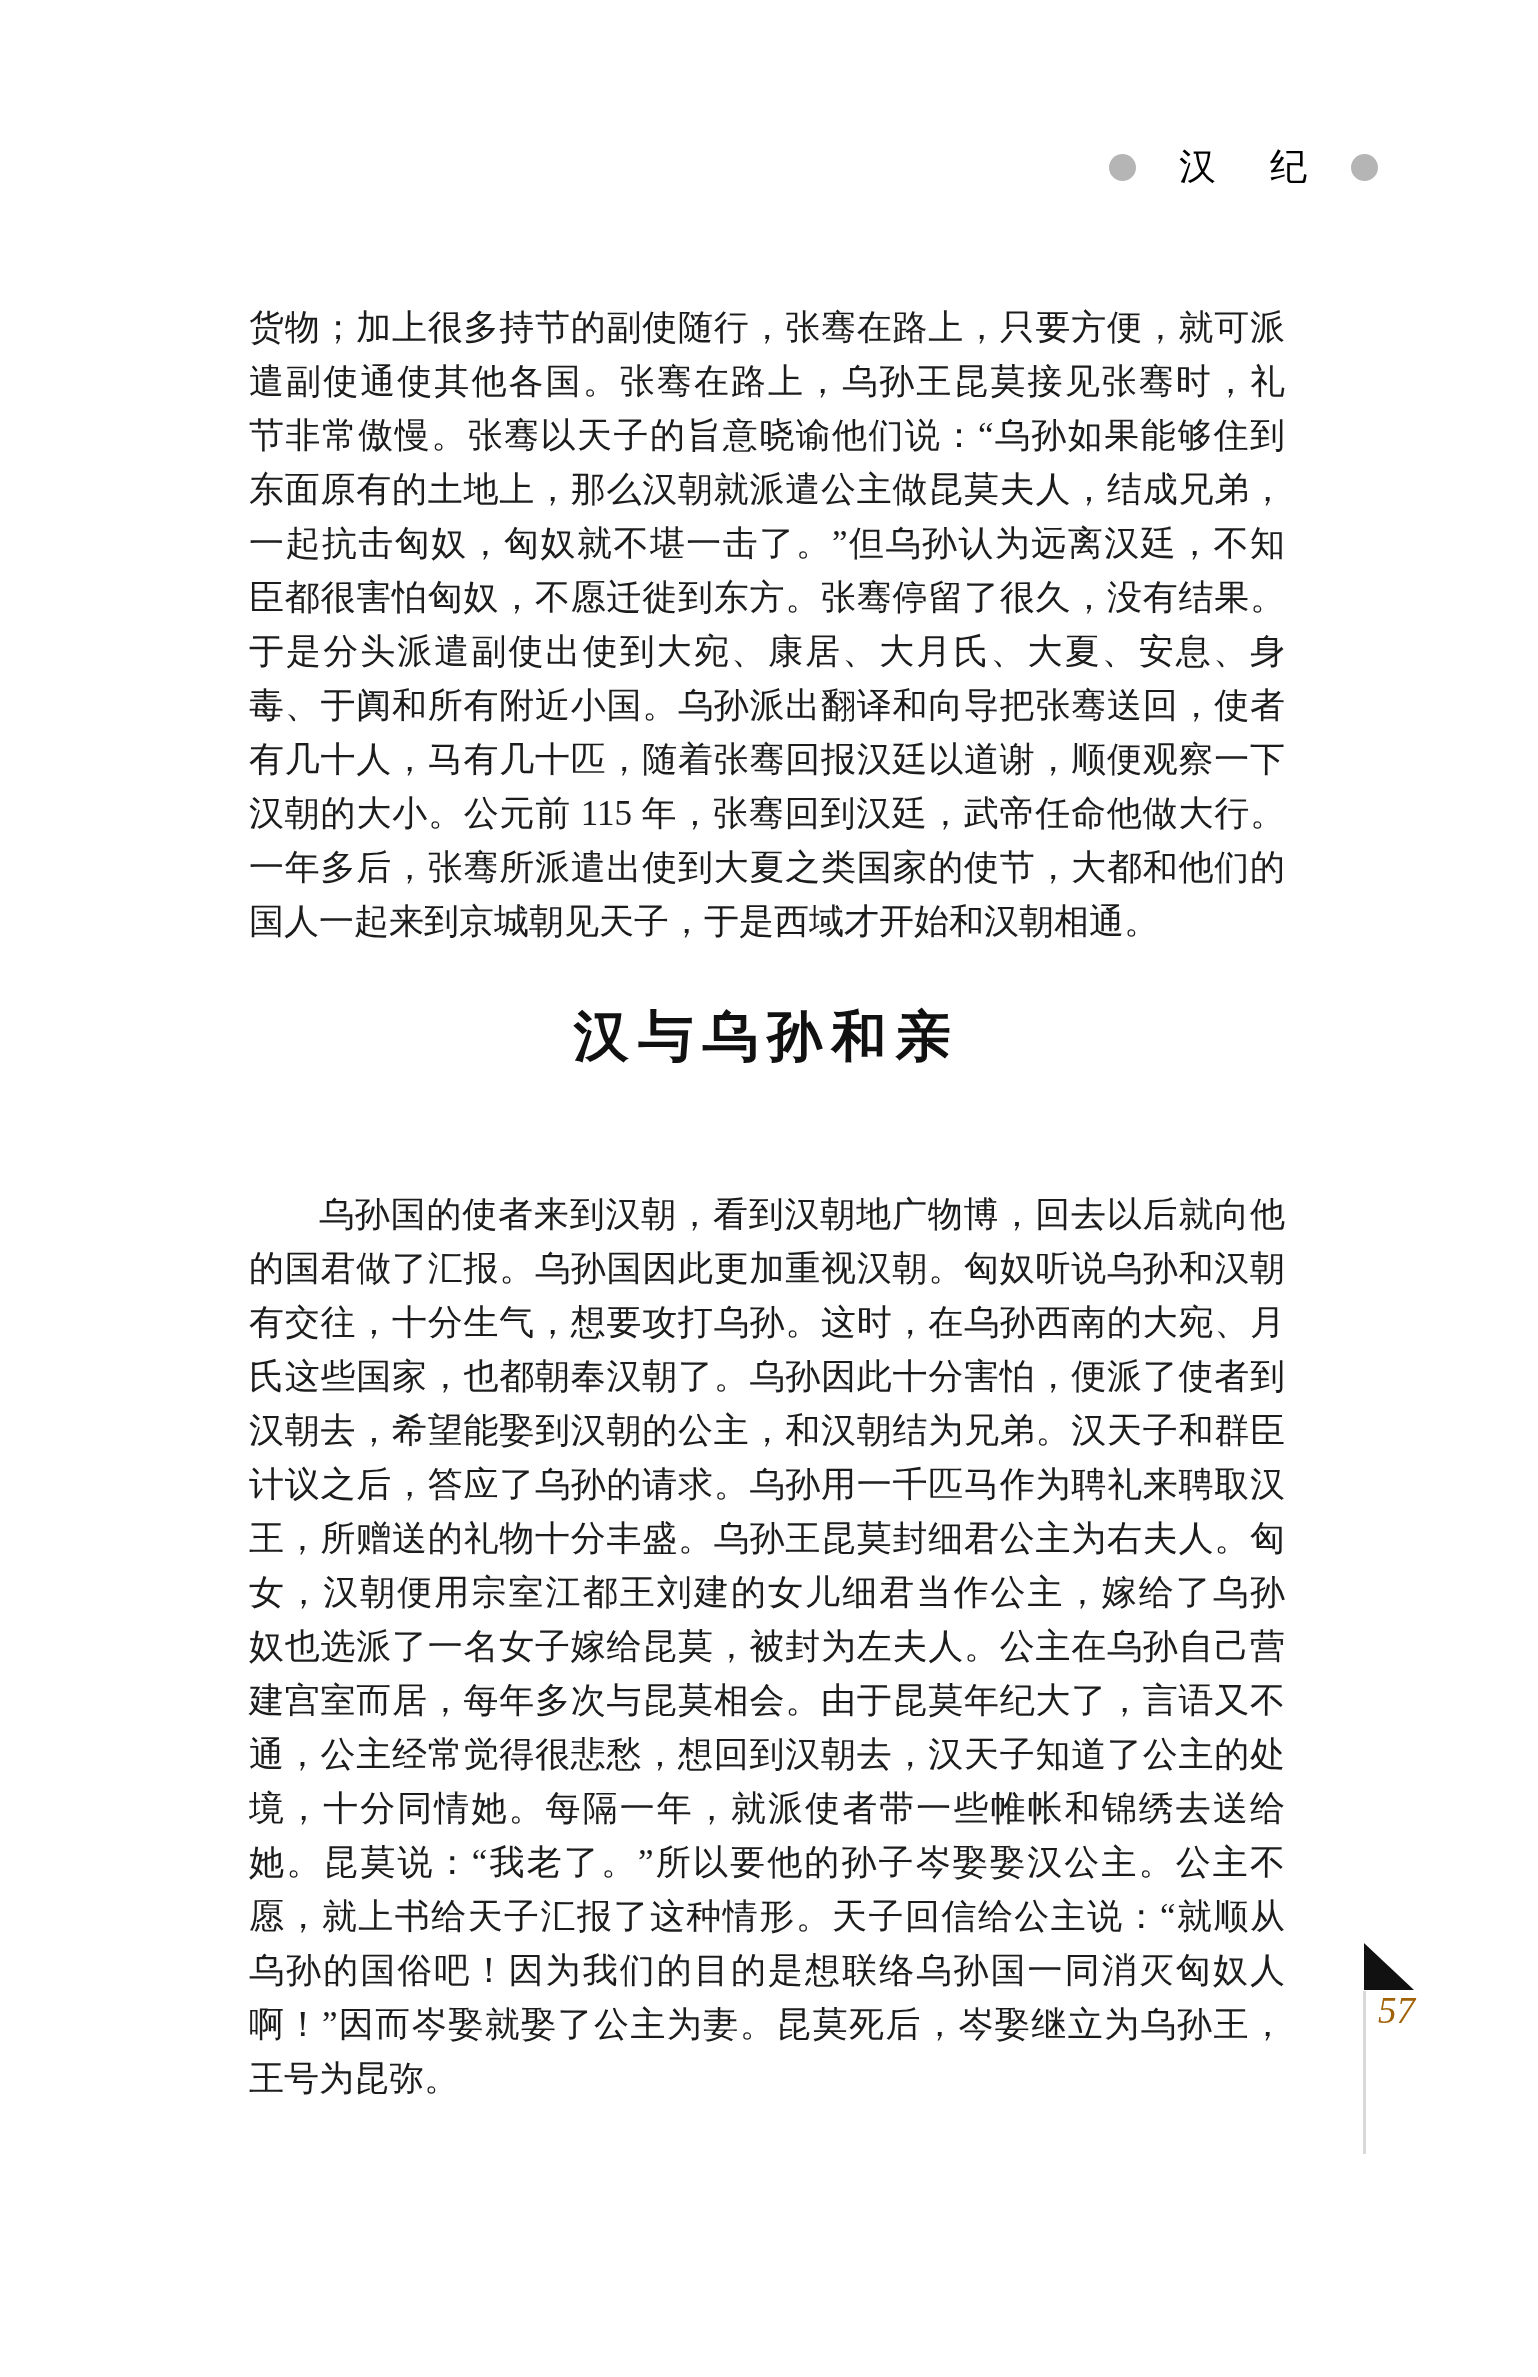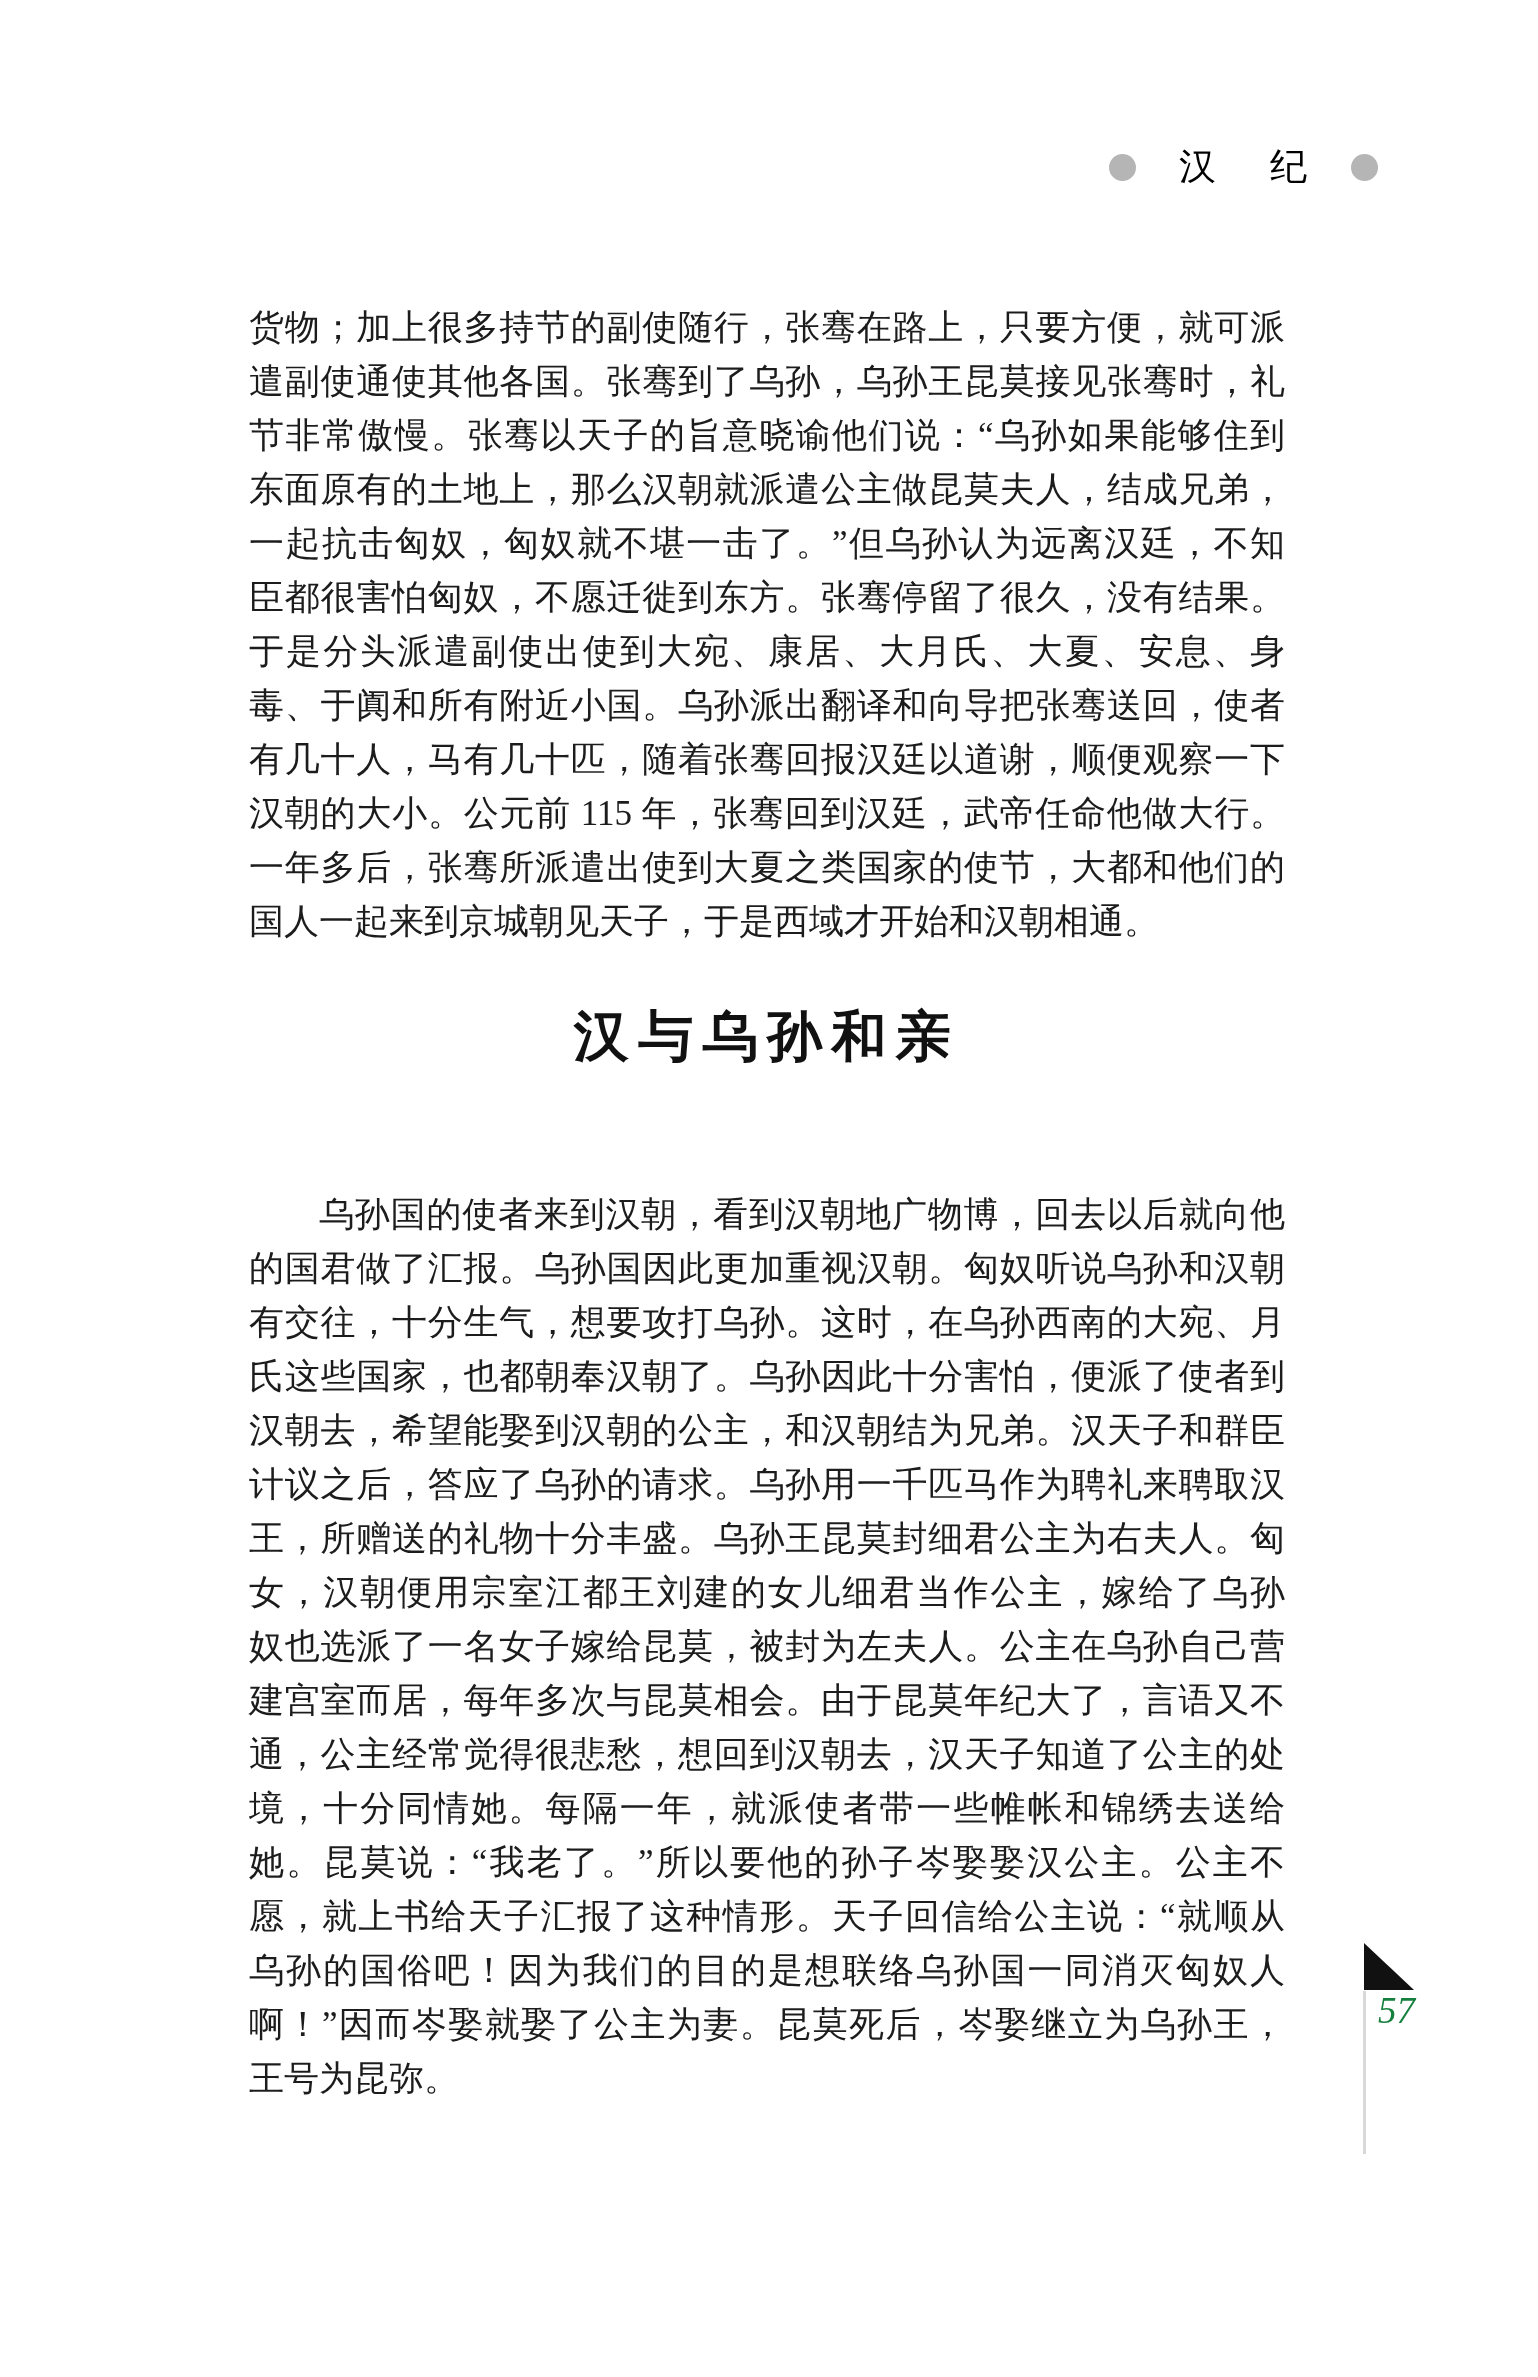--- a/index.html
+++ b/index.html
@@ -63,38 +63,38 @@
   }
   .page-rule{
     position:absolute;left:1363px;top:1991px;
     width:2.6px;height:163px;
   }
   .page-number{
     position:absolute;left:1378px;top:1989px;
     font-family:"Liberation Serif","DejaVu Serif",serif;
     font-style:italic;
     font-size:37px;line-height:44px;
-    color:#15803d;
+    color:#a16207;
   }
 </style>
 </head>
 <body>
 
 <div class="page">
 
   <div class="running-head">
     <span class="head-dot" style="background-color: rgb(181, 181, 181);"></span>
     <span class="head-char-left">汉</span>
     <span class="head-char-right">纪</span>
     <span class="head-dot head-dot-right" style="background-color: rgb(181, 181, 181);"></span>
   </div>
 
   <div class="para para-1">
       <div class="line">货物；加上很多持节的副使随行，张骞在路上，只要方便，就可派</div>
-      <div class="line">遣副使通使其他各国。张骞到了乌孙，乌孙王昆莫接见张骞时，礼</div>
+      <div class="line">遣副使通使其他各国。张骞在路上，乌孙王昆莫接见张骞时，礼</div>
       <div class="line">节非常傲慢。张骞以天子的旨意晓谕他们说：“乌孙如果能够住到</div>
       <div class="line">东面原有的土地上，那么汉朝就派遣公主做昆莫夫人，结成兄弟，</div>
       <div class="line">一起抗击匈奴，匈奴就不堪一击了。”但乌孙认为远离汉廷，不知</div>
       <div class="line">臣都很害怕匈奴，不愿迁徙到东方。张骞停留了很久，没有结果。</div>
       <div class="line">于是分头派遣副使出使到大宛、康居、大月氏、大夏、安息、身</div>
       <div class="line">毒、于阗和所有附近小国。乌孙派出翻译和向导把张骞送回，使者</div>
       <div class="line">有几十人，马有几十匹，随着张骞回报汉廷以道谢，顺便观察一下</div>
       <div class="line">汉朝的大小。公元前 115 年，张骞回到汉廷，武帝任命他做大行。</div>
       <div class="line">一年多后，张骞所派遣出使到大夏之类国家的使节，大都和他们的</div>
       <div class="line line-last">国人一起来到京城朝见天子，于是西域才开始和汉朝相通。</div>

